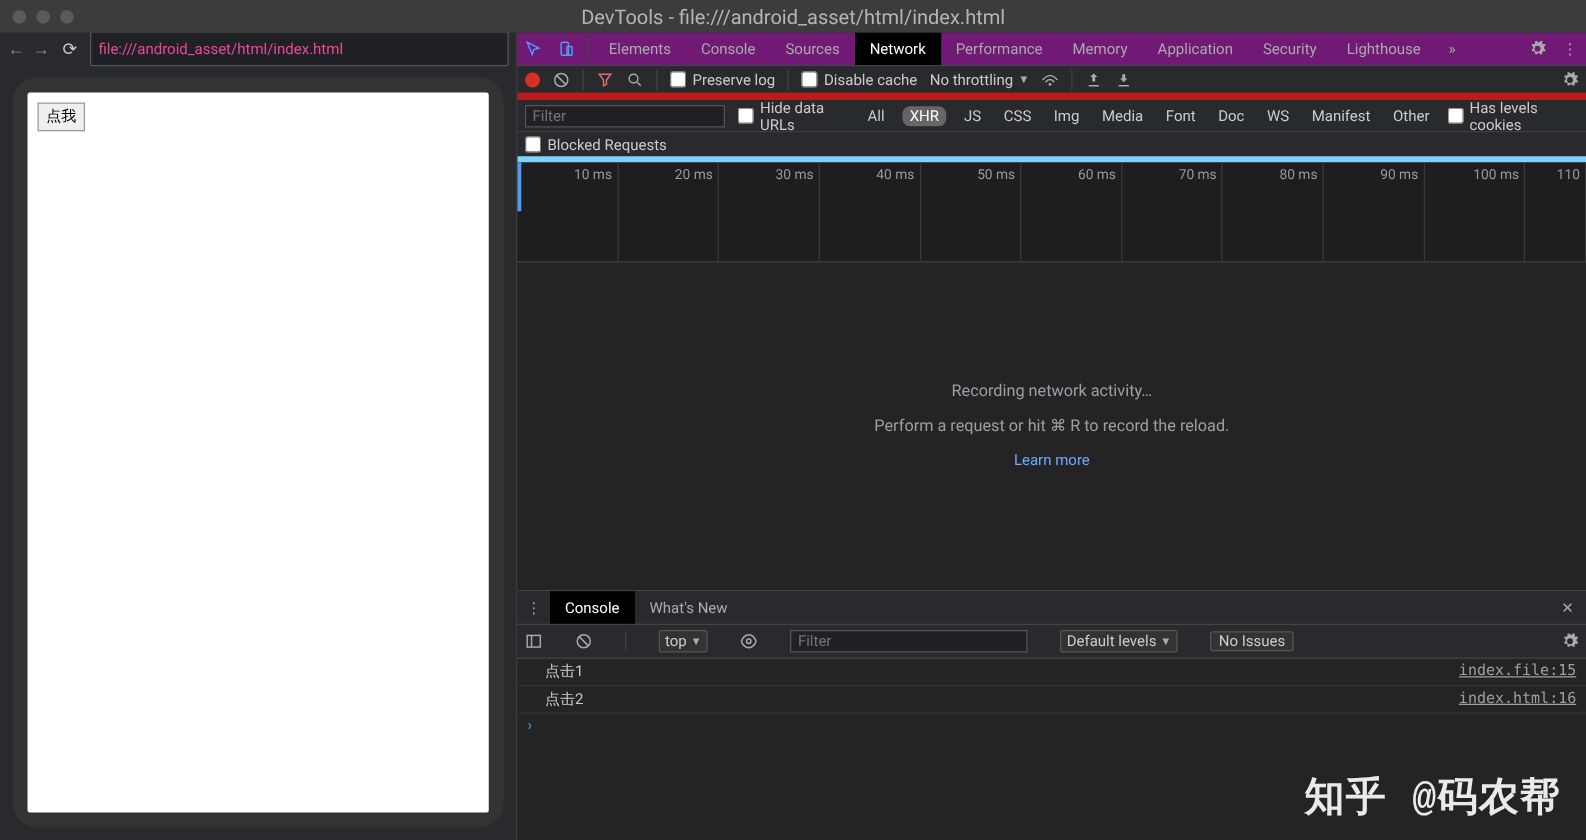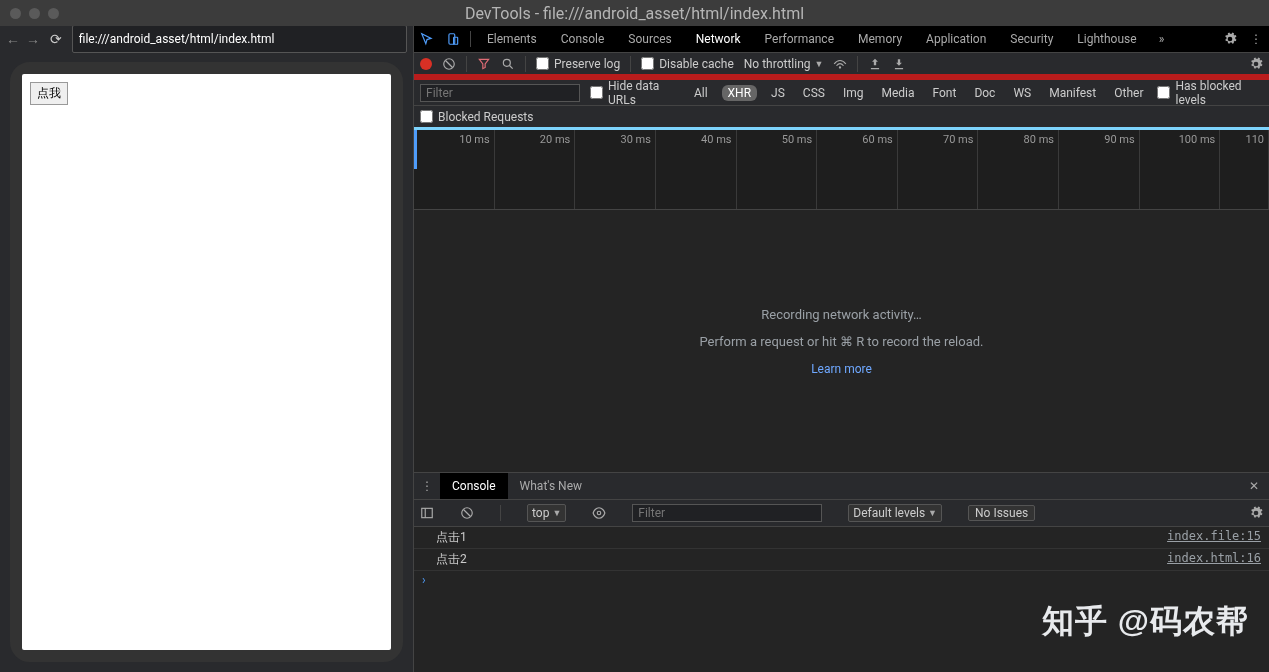--- a/index.html
+++ b/index.html
@@ -6,65 +6,65 @@
 body{background:#292a2d;color:#e8eaed;width:1269px;height:672px;overflow:hidden}
 .titlebar{height:26px;background:#3c3c3c;display:flex;align-items:center;position:relative}
 .traffic-lights{display:flex;gap:8px;padding-left:10px}
 .tl{width:11px;height:11px;border-radius:50%;background:#5a5a5a}
 .titlebar-title{position:absolute;left:50%;transform:translateX(-50%);color:#b5b5b5;font-size:16px}
 .main-split{display:flex;height:646px}
 .left-pane{width:413px;background:#292a2d;display:flex;flex-direction:column}
 .nav-row{height:26px;display:flex;align-items:center;padding:0 6px;gap:6px}
 .nav-arrow{color:#888;cursor:pointer;font-size:14px}
 .reload-icon{color:#ccc;cursor:pointer;font-size:14px;margin:0 4px}
-.url-bar{flex:1;background:#202124;border:1px solid #555;border-radius:2px;color:#ffffff;padding:3px 6px;height:28px}
+.url-bar{flex:1;background:#202124;border:1px solid #555;border-radius:2px;color:#ec4899;padding:3px 6px;height:28px}
 .device-frame{margin:10px;border:12px solid #333;border-radius:20px;background:#333;flex:1;display:flex}
 .device-screen{background:#fff;flex:1;border-radius:2px;padding:8px}
 .demo-button{background:#efefef;border:1px solid #999;padding:2px 6px;color:#000;font-size:12px}
 .right-pane{flex:1;display:flex;flex-direction:column;border-left:1px solid #444;background:#242424}
-.devtools-tabs{height:27px;display:flex;align-items:center;background:#000000;border-bottom:1px solid #444}
+.devtools-tabs{height:27px;display:flex;align-items:center;background:#701a75;border-bottom:1px solid #444}
 .dt-icon{width:26px;display:flex;align-items:center;justify-content:center;color:#aaa;cursor:pointer;height:100%}
 .dt-icon.blue{color:#4f9cf9}
 .dt-tab{padding:0 12px;height:100%;display:flex;align-items:center;color:#aaa;cursor:pointer}
 .dt-tab.active{background:#000;color:#fff}
 .dt-spacer{flex:1}
 .net-toolbar{height:27px;display:flex;align-items:center;padding:0 6px;gap:10px;border-bottom:6px solid #b91c1c;background:#292a2d}
 .rec-dot{width:12px;height:12px;border-radius:50%;background:#d93025}
 .tool-icn{color:#aaa;cursor:pointer;display:flex;align-items:center}
 .tool-icn.red{color:#e06c75}
 .cb{display:flex;align-items:center;gap:5px;color:#ccc}
 .cb input{accent-color:#555}
 .throttling{display:flex;align-items:center;gap:4px;color:#ccc}
 .caret{font-size:9px;color:#aaa}
 .filter-row{height:26px;display:flex;align-items:center;padding:0 6px;gap:10px;border-bottom:1px solid #444;background:#292a2d}
 .filter-input{background:#202124;border:1px solid #555;color:#ccc;padding:2px 5px;width:160px;height:18px}
 .pill{color:#ccc;cursor:pointer;padding:1px 4px}
 .pill.active{background:#666;border-radius:6px;color:#fff;padding:1px 6px}
-.blocked-row{height:24px;display:flex;align-items:center;padding:0 6px;border-bottom:3px solid #7dd3fc;background:#292a2d}
+.blocked-row{height:24px;display:flex;align-items:center;padding:0 6px;border-bottom:5px solid #7dd3fc;background:#292a2d}
 .waterfall{height:80px;display:flex;border-bottom:1px solid #444;background:#1e1e1e;position:relative}
 .wf-start{width:3px;background:#4f9cf9;position:absolute;left:0;top:0;bottom:40px}
 .wf-col{flex:1;border-right:1px solid #3a3a3a;position:relative}
 .wf-label{position:absolute;top:3px;right:4px;color:#999;font-size:11px}
 .empty-area{flex:1;display:flex;flex-direction:column;align-items:center;justify-content:center;color:#9aa0a6;background:#242424}
 .empty-line{margin:6px 0;font-size:13px}
 .empty-line a{color:#6fa8ff;cursor:pointer}
 .console-drawer{height:200px;border-top:1px solid #444;display:flex;flex-direction:column;background:#242424}
 .drawer-tabs{height:27px;display:flex;align-items:center;background:#292a2d;border-bottom:1px solid #444}
 .drawer-tab{padding:0 12px;height:100%;display:flex;align-items:center;color:#aaa;cursor:pointer}
 .drawer-tab.active{background:#000;color:#fff}
 .drawer-close{margin-left:auto;padding:0 10px;color:#aaa;cursor:pointer}
 .console-toolbar{height:27px;display:flex;align-items:center;padding:0 6px;gap:26px;border-bottom:1px solid #444;background:#292a2d}
 .ctx-select{background:#333;border:1px solid #555;color:#ccc;padding:1px 4px;border-radius:2px;display:flex;align-items:center;gap:3px}
 .issues-btn{background:#333;border:1px solid #555;color:#ccc;padding:0 6px;border-radius:2px}
 .console-body{flex:1;font-family:Menlo,monospace;font-size:11px;color:#ccc;overflow:hidden;position:relative}
 .log-row{display:flex;padding:2px 8px 2px 22px;border-bottom:1px solid #333}
 .log-msg{flex:1}
 .log-src{color:#9aa0a6;text-decoration:underline;font-family:Menlo,monospace}
 .prompt-row{display:flex;padding:2px 8px;color:#4f9cf9}
-.watermark{position:absolute;right:20px;bottom:28px;font-size:32px;font-weight:600;color:#e8eaed;letter-spacing:1px;font-family:Liberation Sans, sans-serif}
+.watermark{position:absolute;right:20px;bottom:12px;font-size:32px;font-weight:600;color:#e8eaed;letter-spacing:1px;font-family:Liberation Mono, monospace}
 svg{width:14px;height:14px}
 </style>
 </head>
 <body>
 
 <div class="titlebar">
   <div class="traffic-lights">
     <div class="tl"></div>
     <div class="tl"></div>
     <div class="tl"></div>
@@ -192,21 +192,21 @@
       <span class="pill">CSS</span>
       <span class="pill">Img</span>
       <span class="pill">Media</span>
       <span class="pill">Font</span>
       <span class="pill">Doc</span>
       <span class="pill">WS</span>
       <span class="pill">Manifest</span>
       <span class="pill">Other</span>
       <label class="cb">
           <input type="checkbox" style="">
-          <span>Has blocked levels</span>
+          <span>Has levels cookies</span>
         </label>
     </div>
 
     <div class="blocked-row">
       <label class="cb">
           <input type="checkbox" style="">
           <span>Blocked Requests</span>
         </label>
     </div>
 

